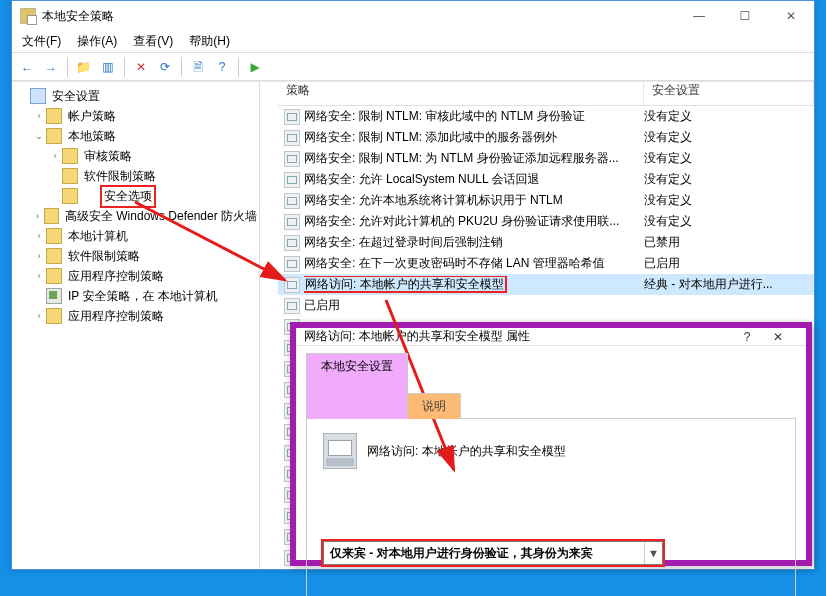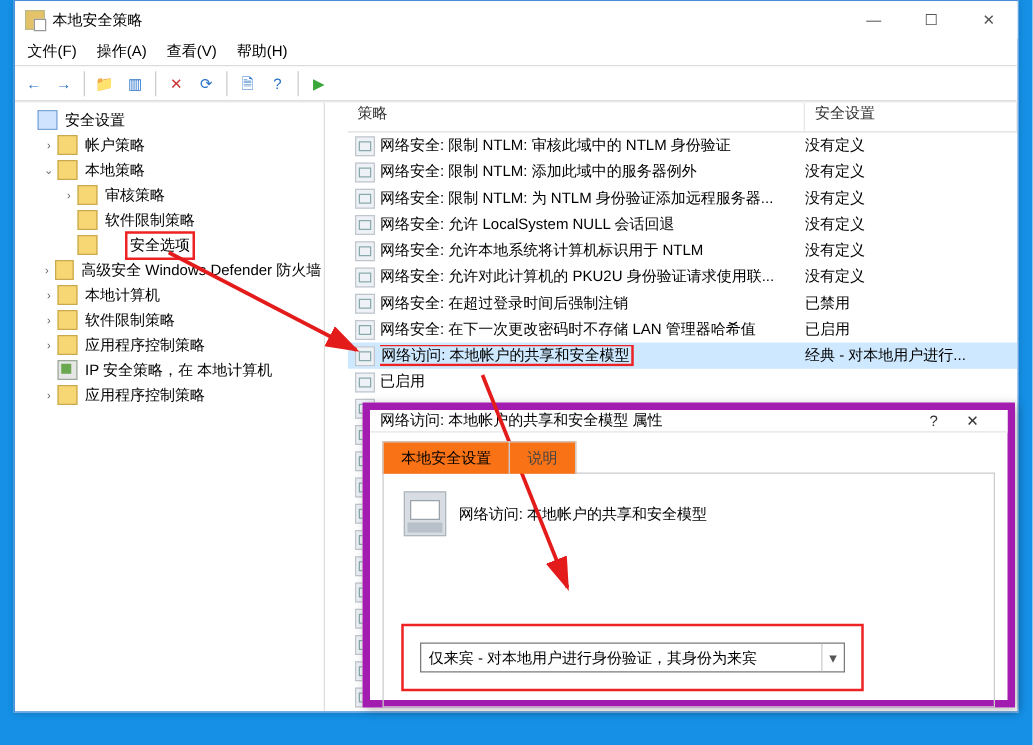--- a/index.html
+++ b/index.html
@@ -41,31 +41,31 @@
   .row .rs { width:170px; white-space:nowrap; overflow:hidden; text-overflow:ellipsis; padding-right:6px;}
   .hlbox { outline:2px solid #e22; padding:0 1px;}
   .dialog { position:absolute; left:290px; top:322px; width:522px; height:244px; background:#fff; border:6px solid #a21caf; box-shadow:2px 2px 8px rgba(0,0,0,.25); display:flex; flex-direction:column;}
   .dlg-title { height:30px; display:flex; align-items:center; padding:0 8px; background:#fff; border-bottom:1px solid #e5e5e5;}
   .dlg-title .t { flex:1; color:#000;}
   .dlg-help { width:22px; text-align:center; color:#333;}
   .dlg-x { width:40px; text-align:center; color:#333; height:100%; display:flex;align-items:center;justify-content:center;}
   .dlg-body { flex:1; padding:6px 10px 0 10px; position:relative;}
   .tabs { display:flex; position:relative; z-index:2;}
   .tab { padding:4px 14px; border:1px solid #ccc; border-bottom:none; background:#fff; margin-right:-1px; position:relative; top:1px;}
-  .tab.active { background:#f97316; border-color:#ccc; }
-  .tab:not(.active){ background:#f97316; color:#444;}
+  .tab.active { background:#f0abfc; border-color:#ccc; }
+  .tab:not(.active){ background:#fdba74; color:#444;margin-top:40px;}
   .tabpane { border:1px solid #ccc; height:188px; padding:14px 16px; position:relative;}
   .polrow { display:flex; align-items:center; gap:10px; margin-bottom:24px;}
   .polico { width:34px;height:36px;background:#d7dde3;border:1px solid #aeb6bd;position:relative;}
   .polico::before{content:"";position:absolute;left:4px;top:6px;width:22px;height:14px;background:#fff;border:1px solid #9aa3ac;}
   .polico::after{content:"";position:absolute;left:2px;bottom:2px;width:28px;height:8px;background:#b8c1ca;}
   .combo { width:340px; height:24px; border:1px solid #7a7a7a; display:flex; align-items:center; background:#fff; padding:0 6px; position:relative;}
   .combo .cv{flex:1;white-space:nowrap;overflow:hidden;}
   .combo .car{width:18px;height:22px;display:flex;align-items:center;justify-content:center;color:#555; border-left:1px solid #ccc; margin-right:-6px;}
-  .combo-wrap{display:inline-block; outline:2px solid #e22; padding:13px;}
+  .combo-wrap{display:inline-block; outline:2px solid #e22; padding:0;font-weight:bold;}
   
   .arrow { position:absolute; pointer-events:none; }
   .arrow svg { overflow:visible; }
   
   .g{font-size:12px;line-height:1;}
 </style>
 </head>
 <body>
 
 <div class="window">

